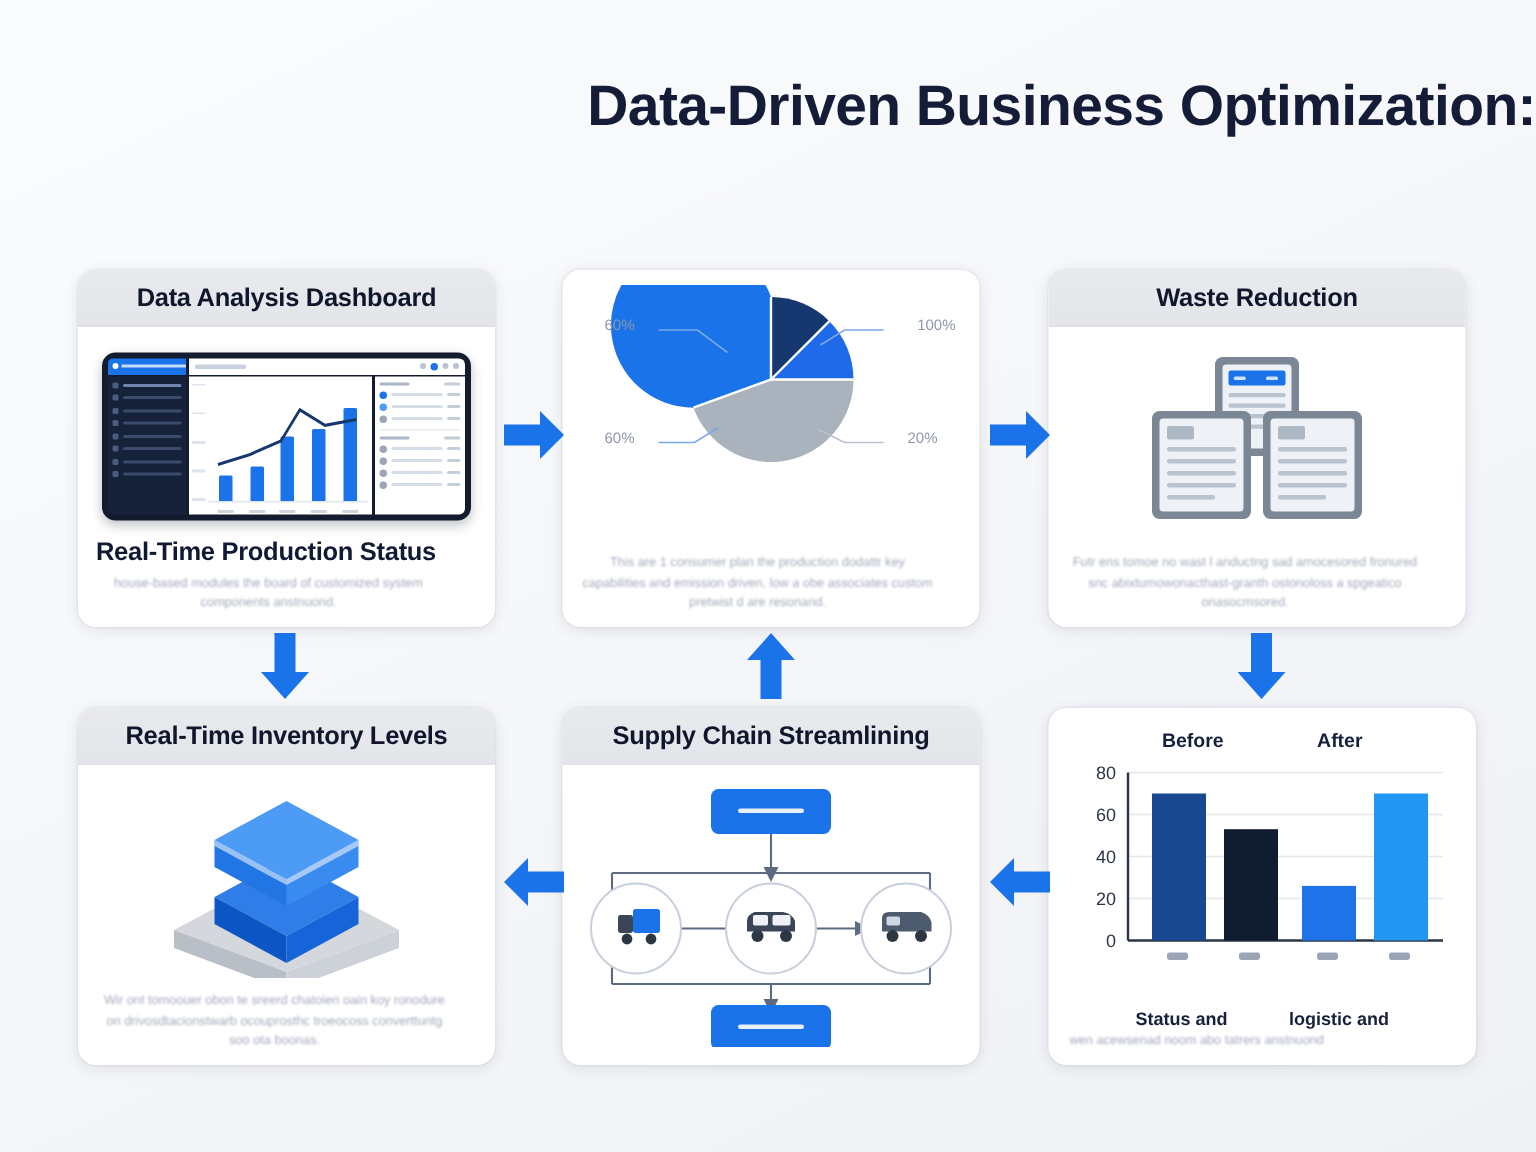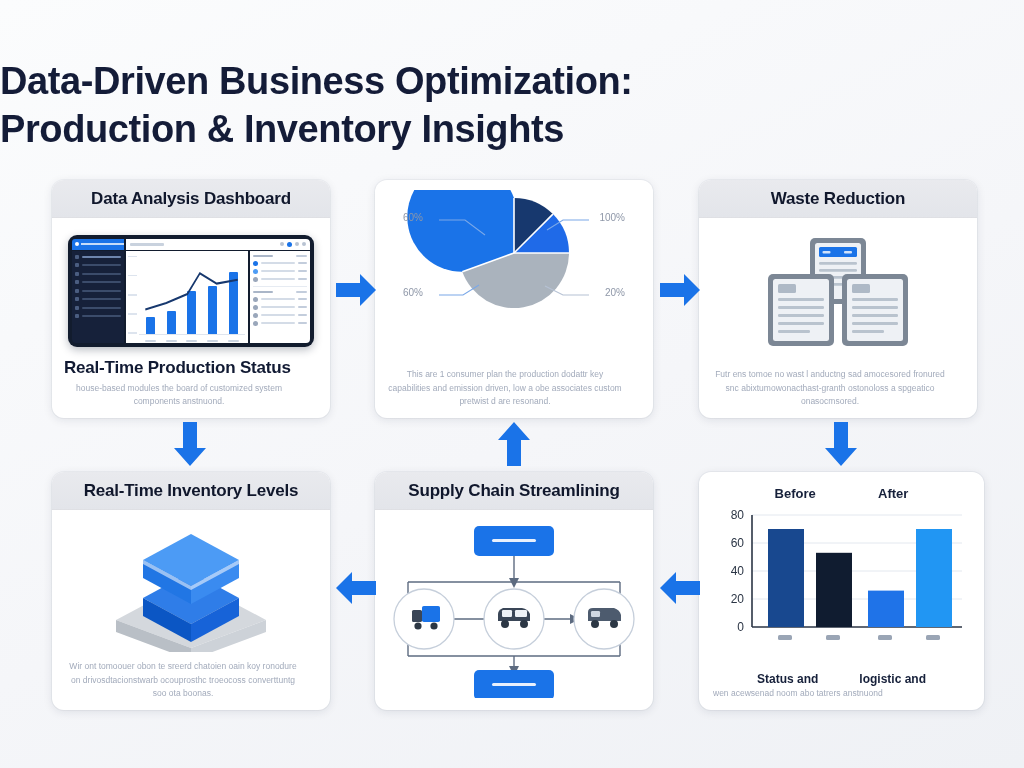--- a/index.html
+++ b/index.html
@@ -9,22 +9,22 @@
     background:#f7f8fa;
     overflow:hidden;
   }
   #page {
     position:relative; width:1024px; height:768px;
     background:linear-gradient(155deg,#fbfcfd 0%,#f5f6f9 55%,#eff1f5 100%);
   }
 
   
   #title {
-    position:absolute; left:0; top:58px; width:1024px;
-    text-align:left; color:#141c38;
+    position:absolute; left:0; top:48px; width:1024px;
+    text-align:right; color:#141c38;
     font-size:38px; font-weight:bold; line-height:1.26;
     letter-spacing:-0.4px;
   }
   #title .l2 { display:block; }
 
   
   .card {
     position:absolute;
     background:#ffffff;
     border-radius:12px;
@@ -133,21 +133,20 @@
   .ba-foot { display:flex; justify-content:space-around; width:210px; margin:1px auto 0; }
   .ba-foot span { font-size:12px; font-weight:bold; color:#16203a; }
 </style>
 </head>
 <body>
 
 <div id="page">
 
   <div id="title">
     <span>Data-Driven Business Optimization:</span>
-    <span class="l2">Production &amp; Inventory Insights</span>
   </div>
 
   <div class="card" id="card-dashboard">
     <div class="card-header">Data Analysis Dashboard</div>
     <div class="card-body">
       <div class="visual">
         <div class="dash">
           <div class="dash-top">
             <div class="dash-logo">
                 <i></i>
@@ -304,21 +303,21 @@
             </g>
 
             <g stroke="#b6c2d4" stroke-width="1.1" fill="none">
               <path d="M52,30 L78,30 L98,45" stroke="#7aa8e8"></path>
               <path d="M202,30 L176,30 L160,40" stroke="#7aa8e8"></path>
               <path d="M52,105 L76,105 L92,95" stroke="#7aa8e8"></path>
               <path d="M202,105 L176,105 L158,96"></path>
             </g>
           </svg>
           <div class="pie-label" style="left:16px;  top:24px;">60%</div>
-          <div class="pie-label" style="right:16px; top:24px;">100%</div>
+          <div class="pie-label" style="right:4px; top:24px;">100%</div>
           <div class="pie-label" style="left:16px;  top:99px;">60%</div>
           <div class="pie-label" style="right:16px; top:99px;">20%</div>
         </div>
       </div>
       <div class="blurb" style="margin-top:2px;max-width:236px;">This are 1 consumer plan the production dodattr key capabilities and emission driven, low a obe associates custom pretwist d are resonand.</div>
     </div>
   </div>
 
   <div class="card" id="card-waste">
     <div class="card-header">Waste Reduction</div>

